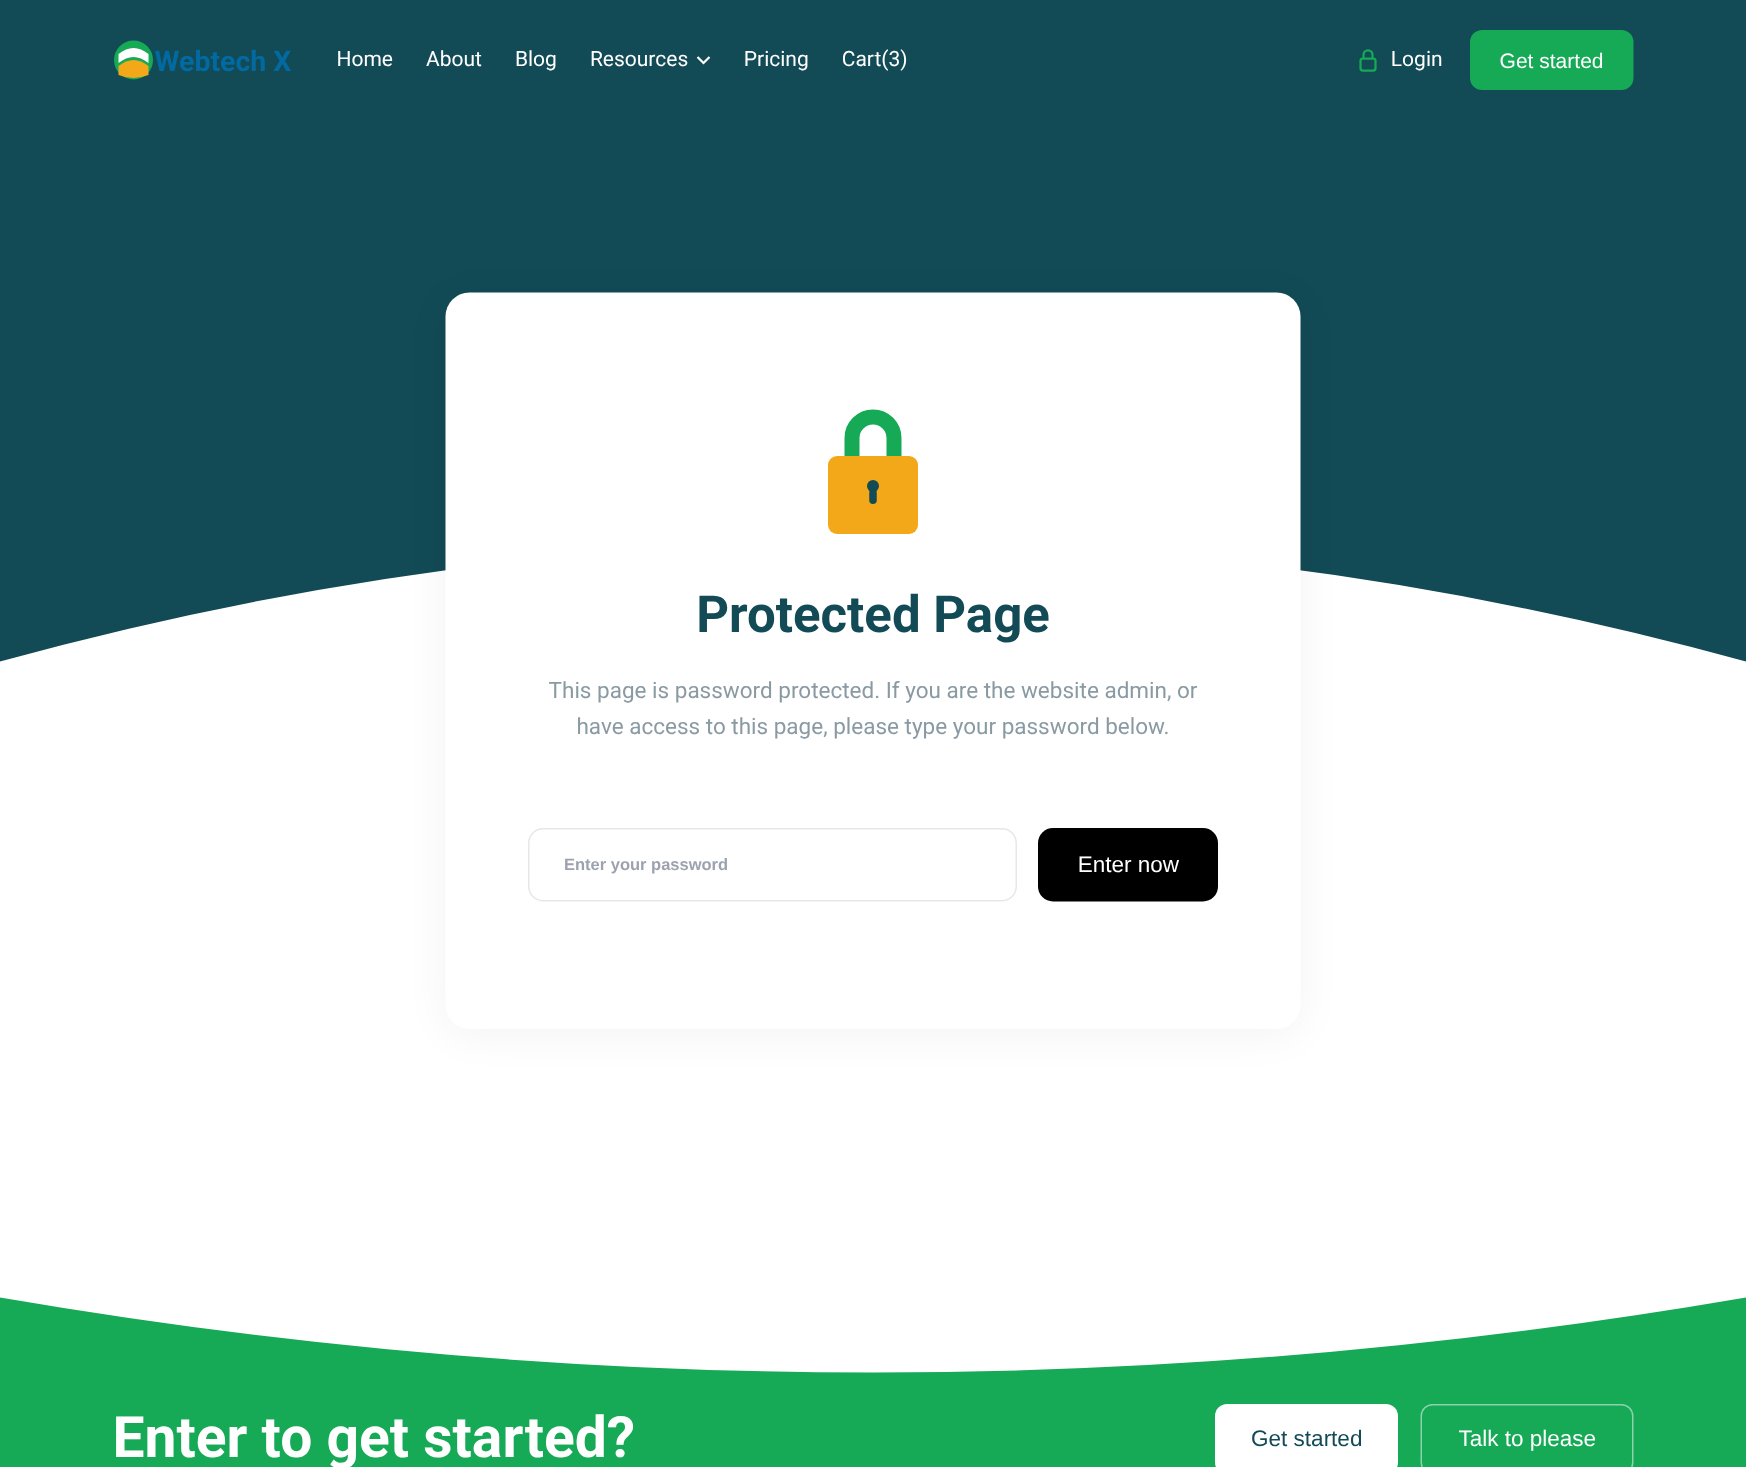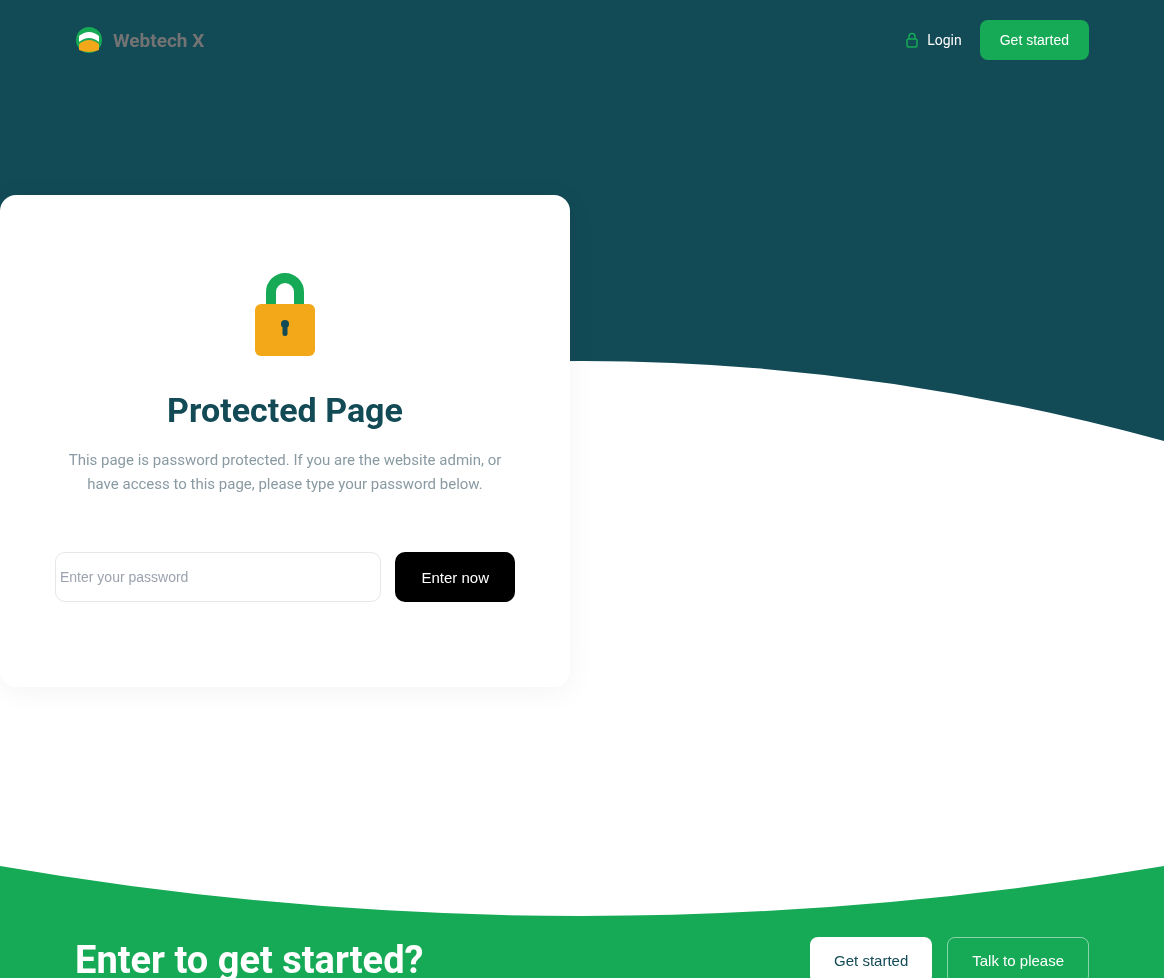--- a/index.html
+++ b/index.html
@@ -37,22 +37,21 @@
       padding: 20px 75px;
     }
     .header-left {
       display: flex;
       align-items: center;
       gap: 30px;
     }
     .logo {
       display: flex;
       align-items: center;
-      gap: 10px;
-      color: #737373;
+      color: #0369a1;
       font-size: 19px;
       font-weight: 700;
     }
     .logo-icon {
       width: 28px;
       height: 28px;
       position: relative;
     }
     .nav {
       display: flex;
@@ -96,21 +95,21 @@
       padding: 12px 20px;
       border-radius: 8px;
       font-size: 14px;
       font-weight: 500;
       cursor: pointer;
     }
     .main {
       position: relative;
       z-index: 5;
       display: flex;
-      justify-content: flex-start;
+      justify-content: center;
       padding-top: 115px;
     }
     .card {
       background: #fff;
       border-radius: 16px;
       width: 570px;
       padding: 75px 55px 85px;
       text-align: center;
       box-shadow: 0 4px 30px rgba(0,0,0,0.05);
     }
@@ -131,25 +130,26 @@
       color: #8a9aa3;
       line-height: 1.6;
       margin-bottom: 56px;
     }
     .form {
       display: flex;
       gap: 14px;
     }
     .input {
       flex: 1;
-      padding: 16px 4px;
+      padding: 16px 23px;
       border: 1px solid #e5e7eb;
       border-radius: 10px;
-      font-size: 14px;
+      font-size: 11px;
       color: #333;
+      font-weight: bold;
     }
     .input::placeholder {
       color: #9ca3af;
     }
     .btn-submit {
       background: #000000;
       color: #fff;
       border: none;
       padding: 16px 26px;
       border-radius: 10px;
@@ -223,20 +223,33 @@
     <div class="logo">
       <span class="logo-icon">
         <svg viewBox="0 0 28 28">
           <circle cx="14" cy="14" r="13" fill="#16a956"></circle>
           <path d="M4,18 Q14,10 24,18 L24,24 Q14,28 4,24 Z" fill="#f2a818"></path>
           <path d="M4,10 Q14,2 24,10 L24,16 Q14,8 4,16 Z" fill="#fff"></path>
         </svg>
       </span>
       <span>Webtech X</span>
     </div>
+    <nav class="nav">
+      <a class="nav-item">Home</a>
+      <a class="nav-item">About</a>
+      <a class="nav-item">Blog</a>
+      <a class="nav-item">
+        <span>Resources</span>
+        <svg class="chevron" viewBox="0 0 10 10">
+          <path d="M1,3 L5,7 L9,3" stroke="#fff" stroke-width="1.5" fill="none"></path>
+        </svg>
+      </a>
+      <a class="nav-item">Pricing</a>
+      <a class="nav-item">Cart(3)</a>
+    </nav>
   </div>
   <div class="header-right">
     <div class="login">
       <svg class="login-icon" viewBox="0 0 14 16">
         <rect x="2" y="7" width="10" height="8" rx="1.5" stroke="#16a956" stroke-width="1.5" fill="none"></rect>
         <path d="M4,7 L4,4.5 A3,3 0 0,1 10,4.5 L10,7" stroke="#16a956" stroke-width="1.5" fill="none"></path>
       </svg>
       <span>Login</span>
     </div>
     <button class="btn-primary">Get started</button>

